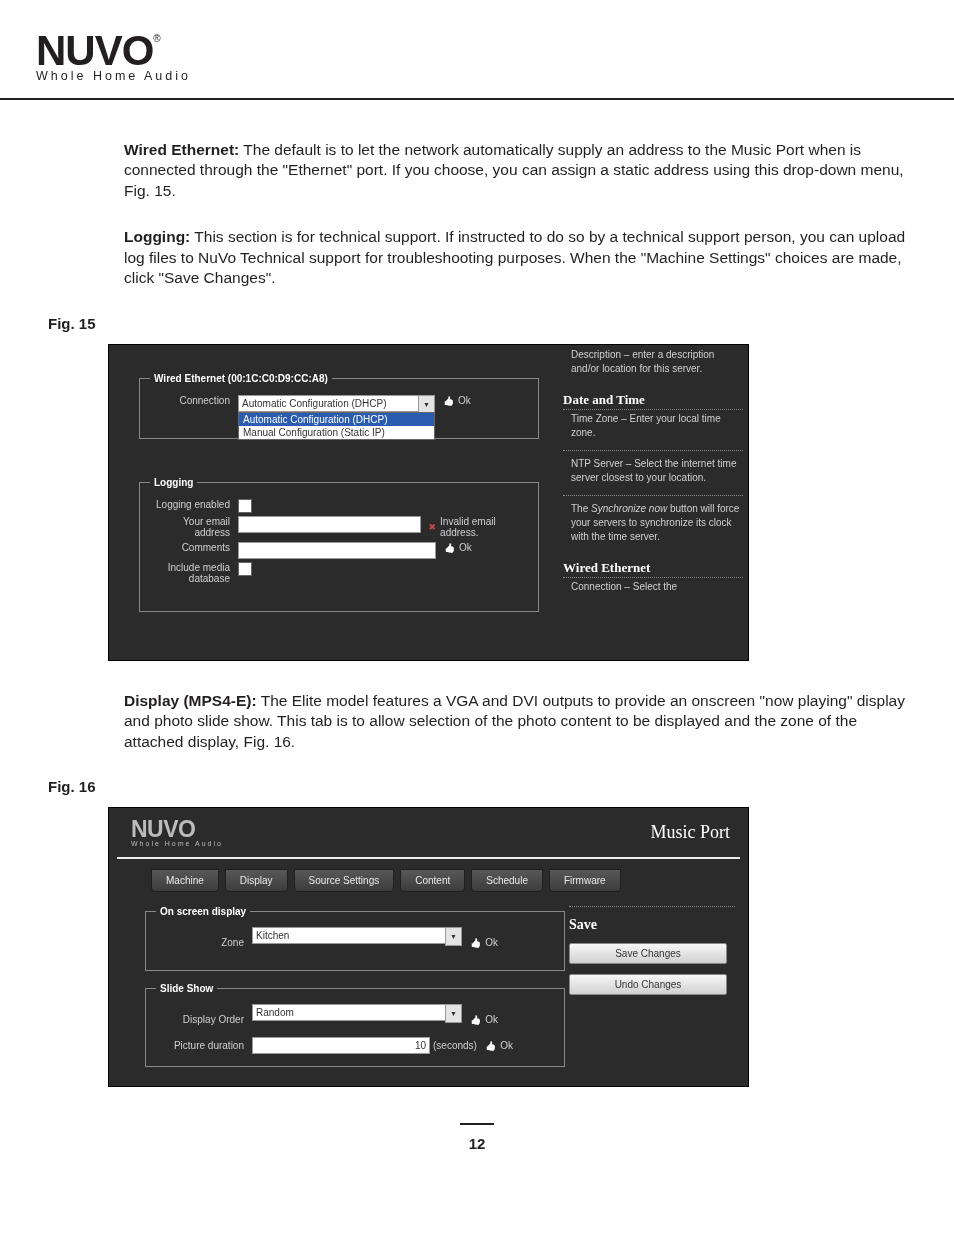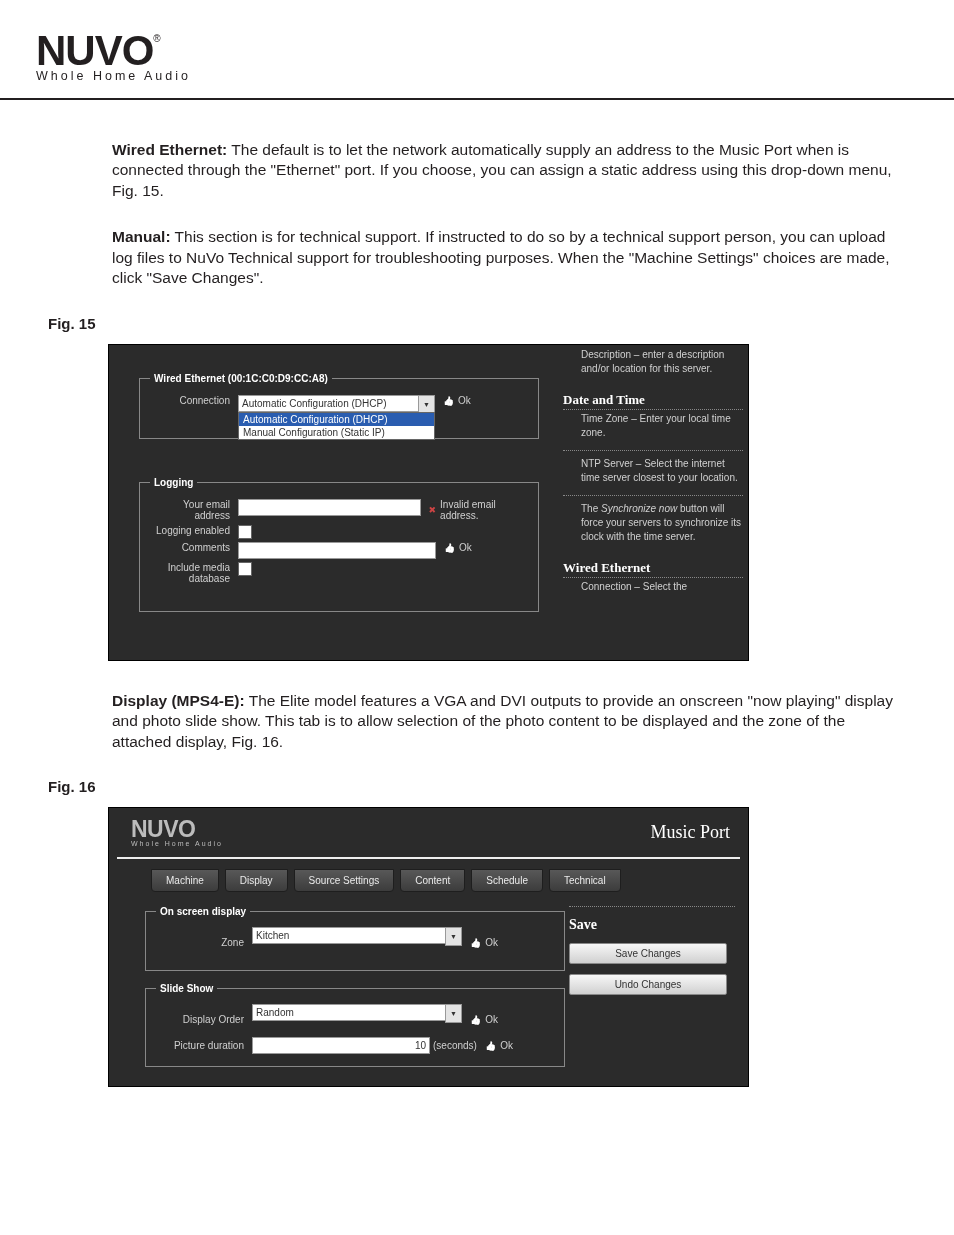--- a/index.html
+++ b/index.html
@@ -44,21 +44,21 @@
     border-top: 2px solid #231f20;
     margin: 14px 0 40px 0;
   }
   .text-block {
     margin: 0 48px 0 108px;
     font-family: "Myriad Pro", "Segoe UI", Arial, sans-serif;
     font-size: 15.5px;
     line-height: 1.32;
   }
   .text-block p {
-    margin: 0 0 26px 4px;
+    margin: 0 0 26px 16px;
   }
   .text-block b {
     font-weight: 700;
   }
   .fig-label {
     margin: 18px 0 12px 48px;
     font-family: "Myriad Pro", "Segoe UI", Arial, sans-serif;
     font-size: 15px;
     font-weight: 700;
   }
@@ -190,21 +190,21 @@
     border-radius: 2px;
   }
   .fig15 .right {
     position: absolute;
     left: 448px;
     top: 0;
     width: 180px;
     padding: 3px 6px 0 6px;
   }
   .fig15 .right p {
-    margin: 0 0 10px 18px;
+    margin: 0 0 10px 8px;
     font-size: 10px;
     line-height: 1.4;
     color: #d0d0d0;
   }
   .fig15 .right .hline {
     border: none;
     border-top: 1px dotted #888;
     margin: 6px 0;
   }
   .fig15 .right h4 {
@@ -408,21 +408,21 @@
       <div class="logo-sub">Whole Home Audio</div>
     </div>
   </div>
   <hr class="rule">
 
   <div class="text-block">
     <p>
       <b>Wired Ethernet:</b><span>  The default is to let the network automatically supply an address to the Music Port when is connected through the "Ethernet" port. If you choose, you can assign a static address using this drop-down menu, Fig. 15.</span>
     </p>
     <p>
-      <b>Manual:</b><span>  This section is for technical support. If instructed to do so by a technical support person, you can upload log files to NuVo Technical support for troubleshooting purposes. When the "Machine Settings" choices are made, click  "Save Changes".</span>
+      <b>Logging:</b><span>  This section is for technical support. If instructed to do so by a technical support person, you can upload log files to NuVo Technical support for troubleshooting purposes. When the "Machine Settings" choices are made, click  "Save Changes".</span>
     </p>
   </div>
 
   <div class="fig-label">Fig. 15</div>
 
   <div class="fig15">
     <div class="left">
       <fieldset>
         <legend>Wired Ethernet (00:1C:C0:D9:CC:A8)</legend>
         <div class="row">
@@ -438,30 +438,30 @@
           <span class="status">
             <span class="thumb-ic"></span>
             <span>Ok</span>
           </span>
         </div>
       </fieldset>
 
       <fieldset style="margin-top:38px;">
         <legend>Logging</legend>
         <div class="row">
+          <div class="lbl">Logging enabled</div>
+          <span class="check"></span>
+        </div>
+        <div class="row">
           <div class="lbl">Your email address</div>
           <input class="inp" style="">
           <span class="status">
             <span class="err-ic"></span>
             <span>Invalid email address.</span>
           </span>
-        </div>
-        <div class="row">
-          <div class="lbl">Logging enabled</div>
-          <span class="check"></span>
         </div>
         <div class="row">
           <div class="lbl">Comments</div>
           <input class="inp" style="">
           <span class="status">
             <span class="thumb-ic"></span>
             <span>Ok</span>
           </span>
         </div>
         <div class="row">
@@ -502,21 +502,21 @@
       </div>
       <div class="app-title">Music Port</div>
     </div>
     <div class="toprule"></div>
     <div class="tabs">
       <div class="tab">Machine</div>
       <div class="tab">Display</div>
       <div class="tab">Source Settings</div>
       <div class="tab">Content</div>
       <div class="tab">Schedule</div>
-      <div class="tab">Technical</div>
+      <div class="tab">Firmware</div>
     </div>
 
     <div class="body">
       <div class="left2">
         <fieldset>
           <legend>On screen display</legend>
           <div class="row">
             <div class="lbl">Zone</div>
             <div class="sel-box">
               <input class="inp" value="Kitchen" style="">
@@ -556,13 +556,17 @@
 
       <div class="right2">
         <hr class="hline">
         <h4>Save</h4>
         <span class="btn">Save Changes</span>
         <span class="btn">Undo Changes</span>
       </div>
     </div>
   </div>
 
+  <div class="pagenum-wrap">
+    <span class="bar"></span><br>
+    <span class="pagenum">12</span>
+  </div>
 </div>
 
 </body></html>

